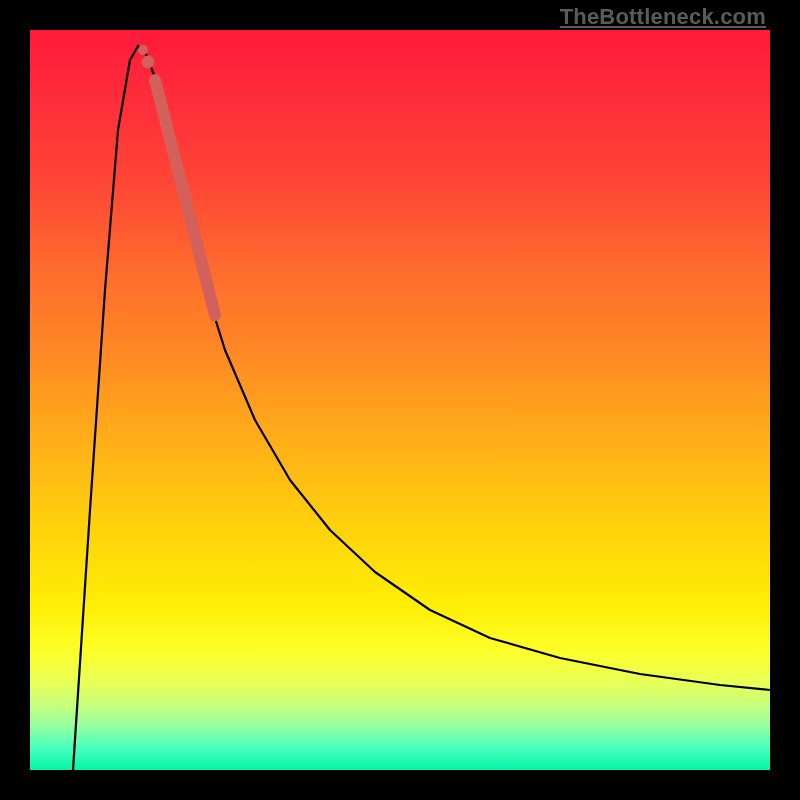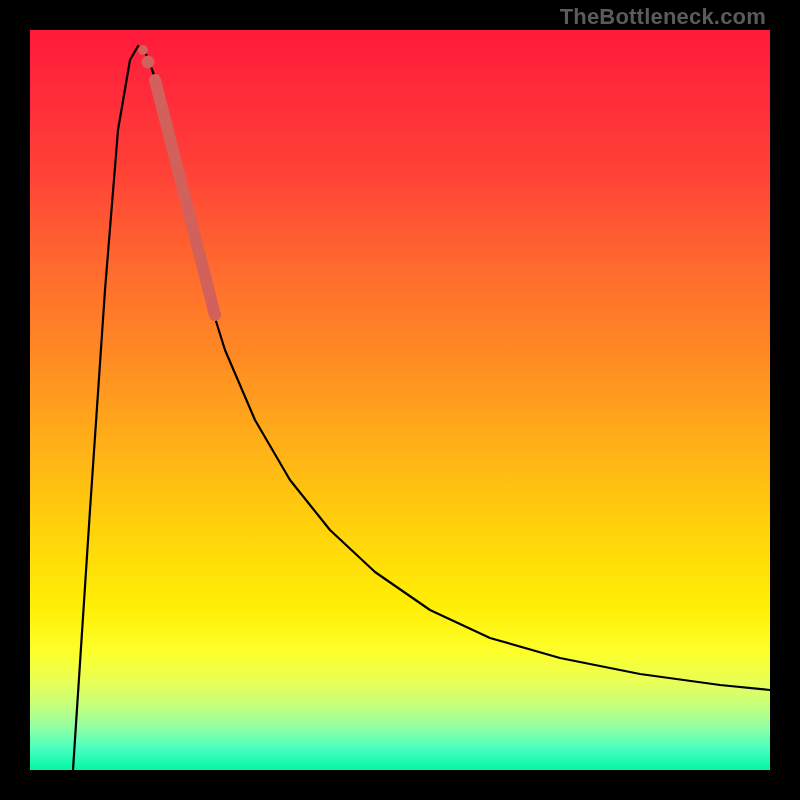--- a/index.html
+++ b/index.html
@@ -35,20 +35,21 @@
   }
   .watermark {
     position: absolute;
     top: 4px;
     right: 34px;
     font-family: Arial, Helvetica, sans-serif;
     font-size: 22px;
     font-weight: 600;
     color: #5b5b5b;
     letter-spacing: 0.2px;
+    text-decoration: underline;
   }
   svg.curve {
     position: absolute;
     left: 0; top: 0;
     width: 740px; height: 740px;
     overflow: visible;
   }
   .curve-path {
     fill: none;
     stroke: #000;

